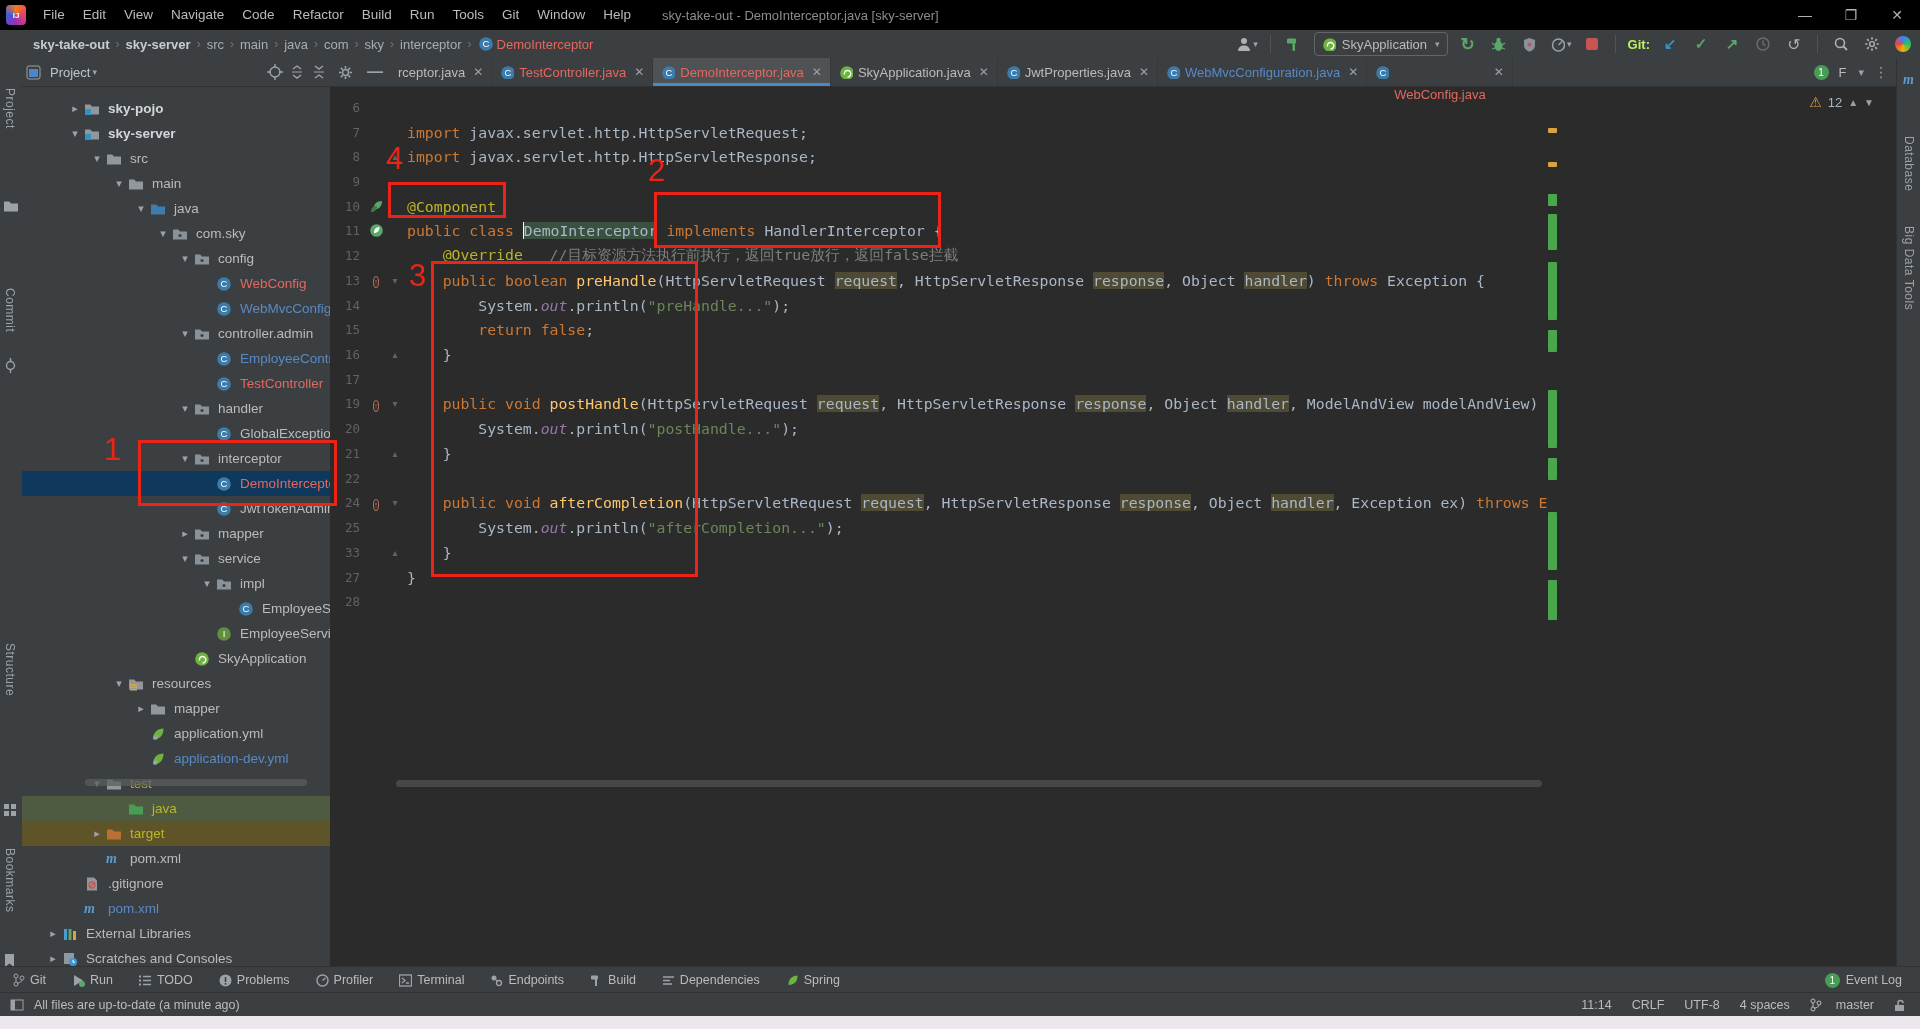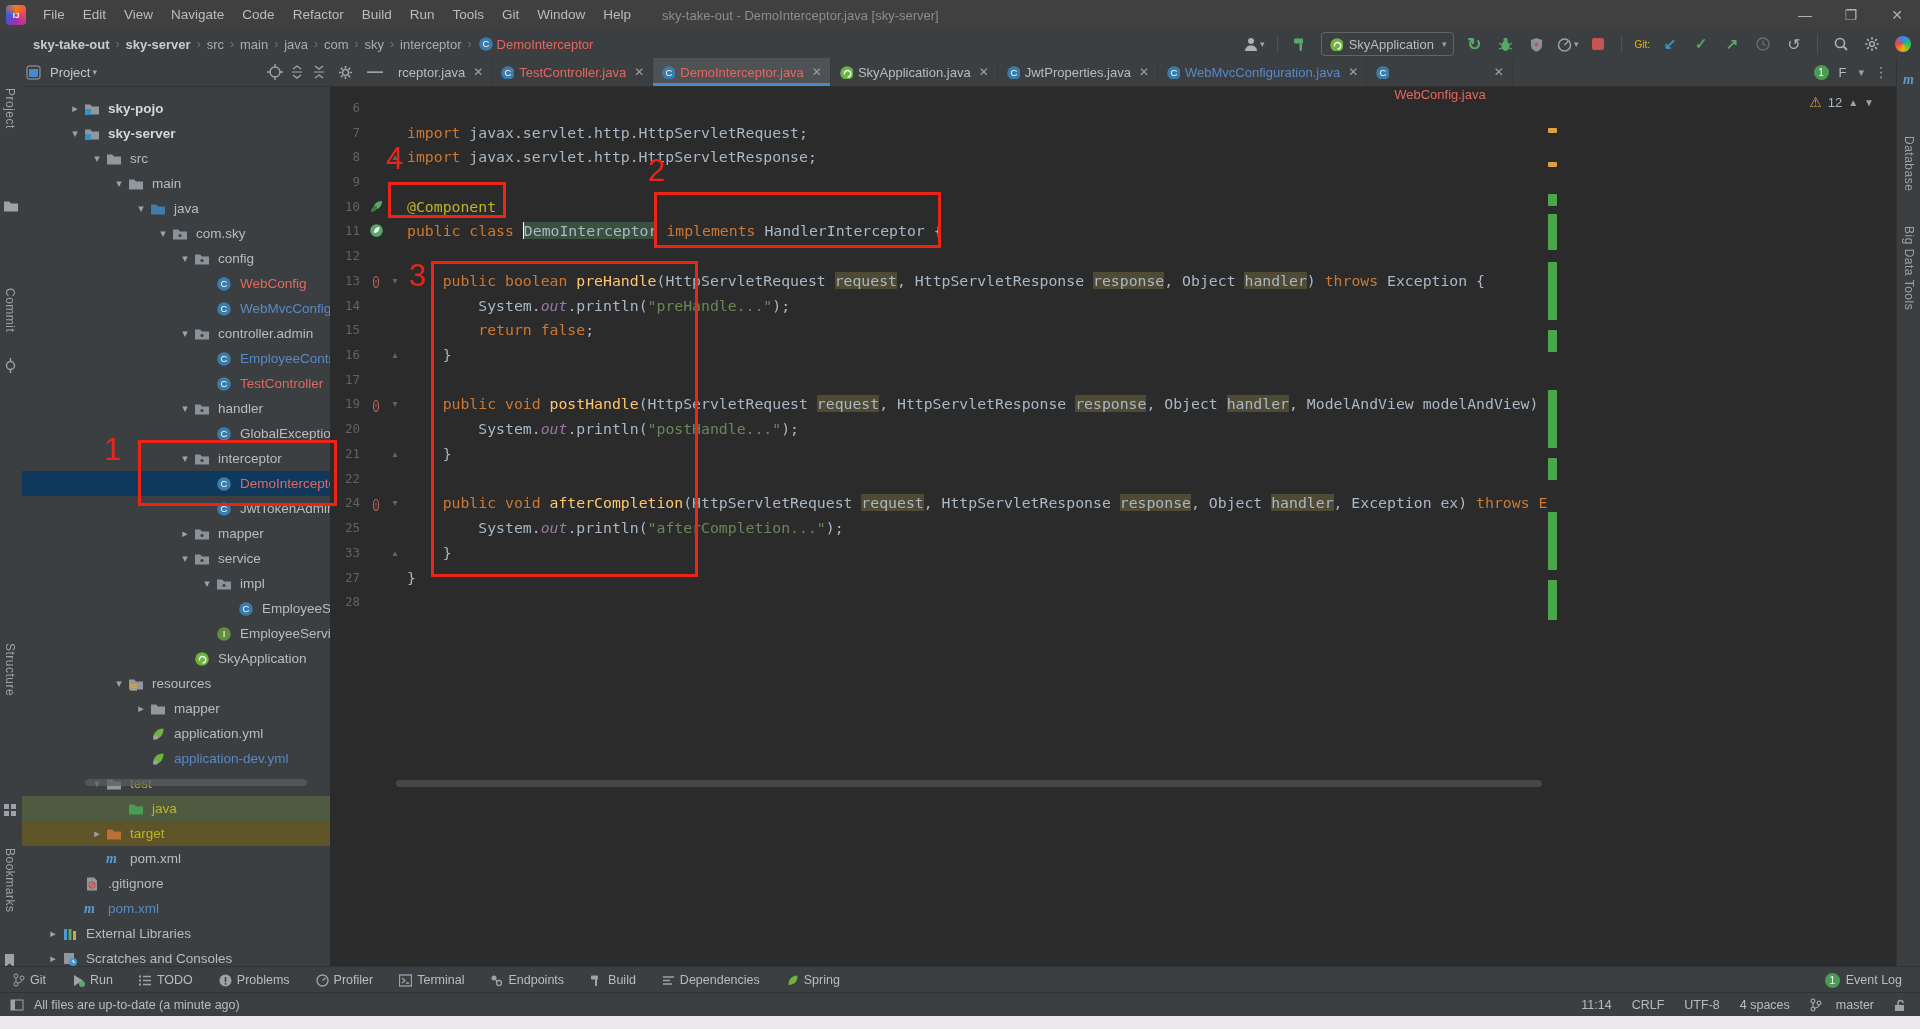--- a/index.html
+++ b/index.html
@@ -1,19 +1,19 @@
 <!DOCTYPE html>
 <html><head>
 <meta charset="utf-8">
 <style>
   html,body{margin:0;padding:0;background:#1e1e1e;}
   #app{position:relative;width:1920px;height:1029px;background:#2b2b2b;overflow:hidden;
        font-family:"Liberation Sans",sans-serif;color:#bbbbbb;-webkit-font-smoothing:antialiased;}
   
-  #titlebar{position:absolute;left:0;top:0;width:1920px;height:30px;background:#404040;display:flex;align-items:center;}
+  #titlebar{position:absolute;left:0;top:0;width:1920px;height:30px;background:#000000;display:flex;align-items:center;}
   #logo{width:20px;height:20px;border-radius:4px;margin:0 8px 0 6px;
         background:conic-gradient(#f97a12,#e4426b,#9f2fae,#3b5bdb,#f97a12);display:flex;align-items:center;justify-content:center;
         font-size:8px;font-weight:bold;color:#fff;}
   .menu-item{padding:0 9px;font-size:13.5px;color:#bbbbbb;line-height:30px;cursor:default;}
   #win-title{margin-left:22px;font-size:13px;color:#8c8c8c;flex:0 0 auto;}
   #win-controls{margin-left:auto;display:flex;}
   .winbtn{width:46px;height:30px;display:flex;align-items:center;justify-content:center;color:#aeb0b2;font-size:14px;}
   
   #toolbar2{position:absolute;left:0;top:30px;width:1920px;height:28px;background:#3c3f41;border-bottom:1px solid #292b2d;display:flex;align-items:center;}
   #crumbs{display:flex;align-items:center;margin-left:30px;font-size:13px;}
@@ -183,21 +183,21 @@
           <svg width="17" height="17">
             <circle cx="8.5" cy="9" r="6" fill="none" stroke="#9da2a8" stroke-width="1.5"></circle>
             <path d="M8.5 9L12 5.5" stroke="#9da2a8" stroke-width="1.5"></path>
           </svg>
           <span class="caret">▾</span>
         </span>
         <span class="tbicon">
           <span class="stop-sq"></span>
         </span>
         <span class="tbsep"></span>
-        <span style="font-size:10px;color:#eab308;">Git:</span>
+        <span style="font-size:13px;color:#bef264;font-weight:bold;">Git:</span>
         <span class="tbicon">
           <span style="color:#3592c4;font-size:15px;font-weight:bold;">↙</span>
         </span>
         <span class="tbicon">
           <span style="color:#59a869;font-size:15px;font-weight:bold;">✓</span>
         </span>
         <span class="tbicon">
           <span style="color:#59a869;font-size:15px;font-weight:bold;">↗</span>
         </span>
         <span class="tbicon">
@@ -779,20 +779,21 @@
               </svg>
             </span>
           </span>
           <span class="fslot"></span>
     <span class="ctext"><span class="tk-k">public class </span><span class="tk-sel">DemoInterceptor</span><span class="tk-d"> </span><span class="tk-k">implements </span><span class="tk-d">HandlerInterceptor {</span></span>
         </div>
         <div class="cline">
     <span class="lnum">12</span>
     <span class="gslot"></span>
           <span class="fslot"></span>
+    <span class="ctext"><span class="tk-d">    </span><span class="tk-a">@Override</span><span class="tk-d">   </span><span class="tk-c">//目标资源方法执行前执行，返回true放行，返回false拦截</span></span>
         </div>
         <div class="cline">
     <span class="lnum">13</span>
     <span class="gslot">
             <span><span class="ovr">↑</span></span>
           </span>
           <span class="fslot"><span>▾</span></span>
     <span class="ctext"><span class="tk-d">    </span><span class="tk-k">public boolean </span><span class="tk-m">preHandle</span><span class="tk-d">(HttpServletRequest </span><span class="tk-hl">request</span><span class="tk-d">, HttpServletResponse </span><span class="tk-hl">response</span><span class="tk-d">, Object </span><span class="tk-hl">handler</span><span class="tk-d">) </span><span class="tk-k">throws </span><span class="tk-d">Exception {</span></span>
         </div>
         <div class="cline">

